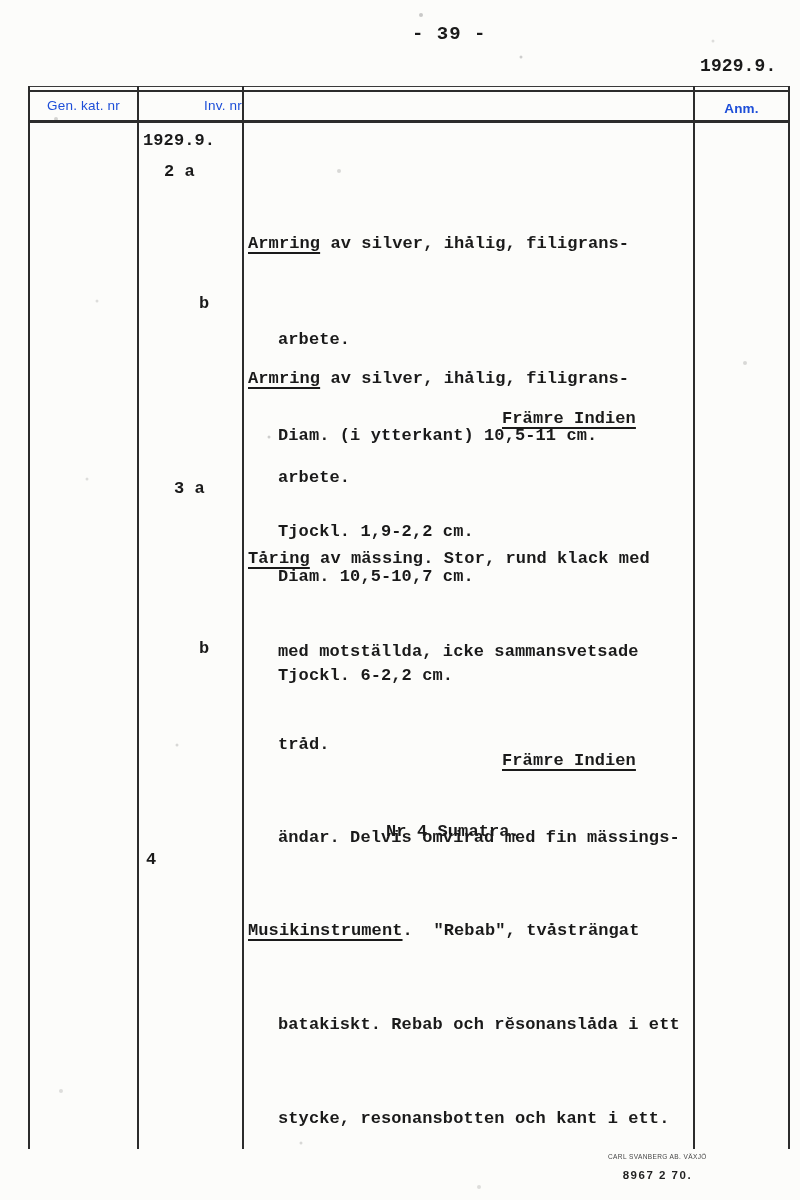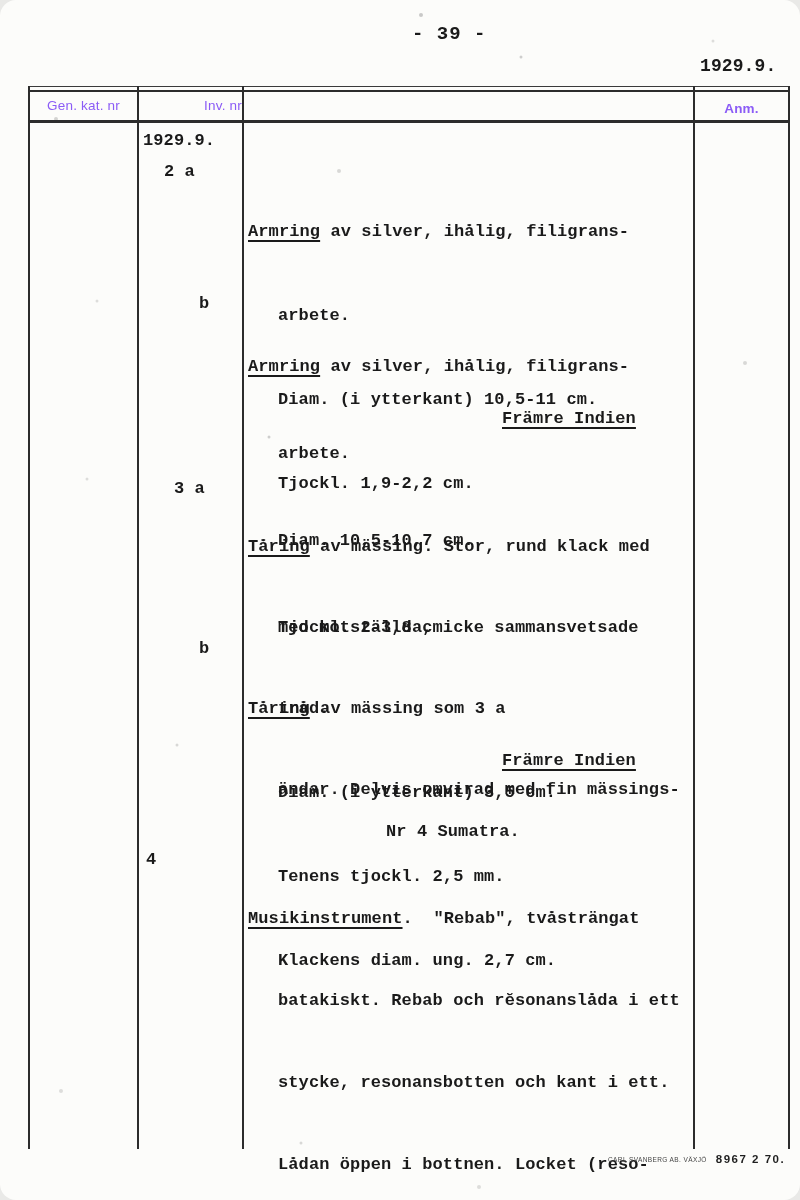--- a/index.html
+++ b/index.html
@@ -6,56 +6,56 @@
   html,body { background:#e9e9e7; }
   .page {
     position:relative;
     width:800px; height:1200px;
     margin:0 auto;
     background:#fcfcfa;
     overflow:hidden;
     font-family:"Liberation Mono","DejaVu Sans Mono",monospace;
     font-weight:700;
     color:#1a1a1a;
-    border-radius:16px;
   }
   
   .tw { font-size:17px; white-space:pre; letter-spacing:0.1px; }
   .abs { position:absolute; }
-  .line { white-space:pre; }
+  .line { white-space:pre;margin-top:12px; }
   .cont { padding-left:30px; }
   .term {
     text-decoration:underline;
     text-underline-offset:3.5px;
     text-decoration-thickness:1.6px;
   }
   .prov {
     text-decoration:underline;
     text-underline-offset:4px;
     text-decoration-thickness:2.2px;
   }
   
   .rule { position:absolute; background:#2c2c2c; }
   .rule.soft { background:#3a3a3a; }
   .hdr-label {
     position:absolute;
     font-family:"Liberation Sans","DejaVu Sans",sans-serif;
     font-weight:400;
     font-size:13.5px;
-    color:#8b5cf6;
+    color:#1d4ed8;
     text-align:center;
     letter-spacing:0.2px;
     white-space:nowrap;
   }
   .page-number { font-size:19px; letter-spacing:1px; }
   .year-top { font-size:18px; }
   .footer {
     position:absolute; left:608px; top:1153px;
     display:flex; align-items:center; gap:9px;
     white-space:nowrap;
+    flex-direction:column;
   }
   .printer-mark {
     font-family:"Liberation Sans","DejaVu Sans",sans-serif;
     font-weight:400;
     font-size:6.5px;
     letter-spacing:0.4px;
     color:#454545;
   }
   .print-code {
     font-family:"Liberation Sans","DejaVu Sans",sans-serif;
@@ -115,39 +115,33 @@
     <div class="line cont">arbete.</div>
     <div class="line cont">Diam. (i ytterkant) 10,5-11 cm.</div>
     <div class="line cont">Tjockl. 1,9-2,2 cm.</div>
   </div>
 
   <div class="abs tw" style="left:199px; top:294px;">b</div>
   <div class="abs tw" style="left:248px; top:294px; width:450px; line-height:29px;">
     <div class="line"><span class="term">Armring</span><span> av silver, ihålig, filigrans-</span></div>
     <div class="line cont">arbete.</div>
     <div class="line cont">Diam. 10,5-10,7 cm.</div>
-    <div class="line cont">Tjockl. 2-3,8 cm.</div>
+    <div class="line cont">Tjockl. 6-2,2 cm.</div>
   </div>
   <div class="abs tw prov" style="left:502px; top:409px;">Främre Indien</div>
 
   <div class="abs tw" style="left:174px; top:479px;">3 a</div>
   <div class="abs tw" style="left:248px; top:479px; width:460px; line-height:27px;">
     <div class="line"><span class="term">Tåring</span><span> av mässing. Stor, rund klack med</span></div>
     <div class="line cont">med motställda, icke sammansvetsade</div>
     <div class="line cont">tråd.</div>
     <div class="line cont">ändar. Delvis omvirad med fin mässings-</div>
   </div>
 
   <div class="abs tw" style="left:199px; top:639px;">b</div>
-  <div class="abs tw" style="left:248px; top:639px; width:450px; line-height:28px;">
-    <div class="line"><span class="term">Tåring</span><span> av mässing som 3 a</span></div>
-    <div class="line cont">Diam. (i ytterkant) 3,5 cm.</div>
-    <div class="line cont">Tenens tjockl. 2,5 mm.</div>
-    <div class="line cont">Klackens diam. ung. 2,7 cm.</div>
-  </div>
   <div class="abs tw prov" style="left:502px; top:751px;">Främre Indien</div>
 
   <div class="abs tw" style="left:386px; top:822px;">Nr 4 Sumatra.</div>
   <div class="abs tw" style="left:146px; top:850px;">4</div>
   <div class="abs tw" style="left:248px; top:850px; width:450px; line-height:27.4px;">
     <div class="line"><span class="term">Musikinstrument</span><span>.  "Rebab", tvåsträngat</span></div>
     <div class="line cont">batakiskt. Rebab och rĕsonanslåda i ett</div>
     <div class="line cont">stycke, resonansbotten och kant i ett.</div>
     <div class="line cont">Lådan öppen i bottnen. Locket (reso-</div>
     

